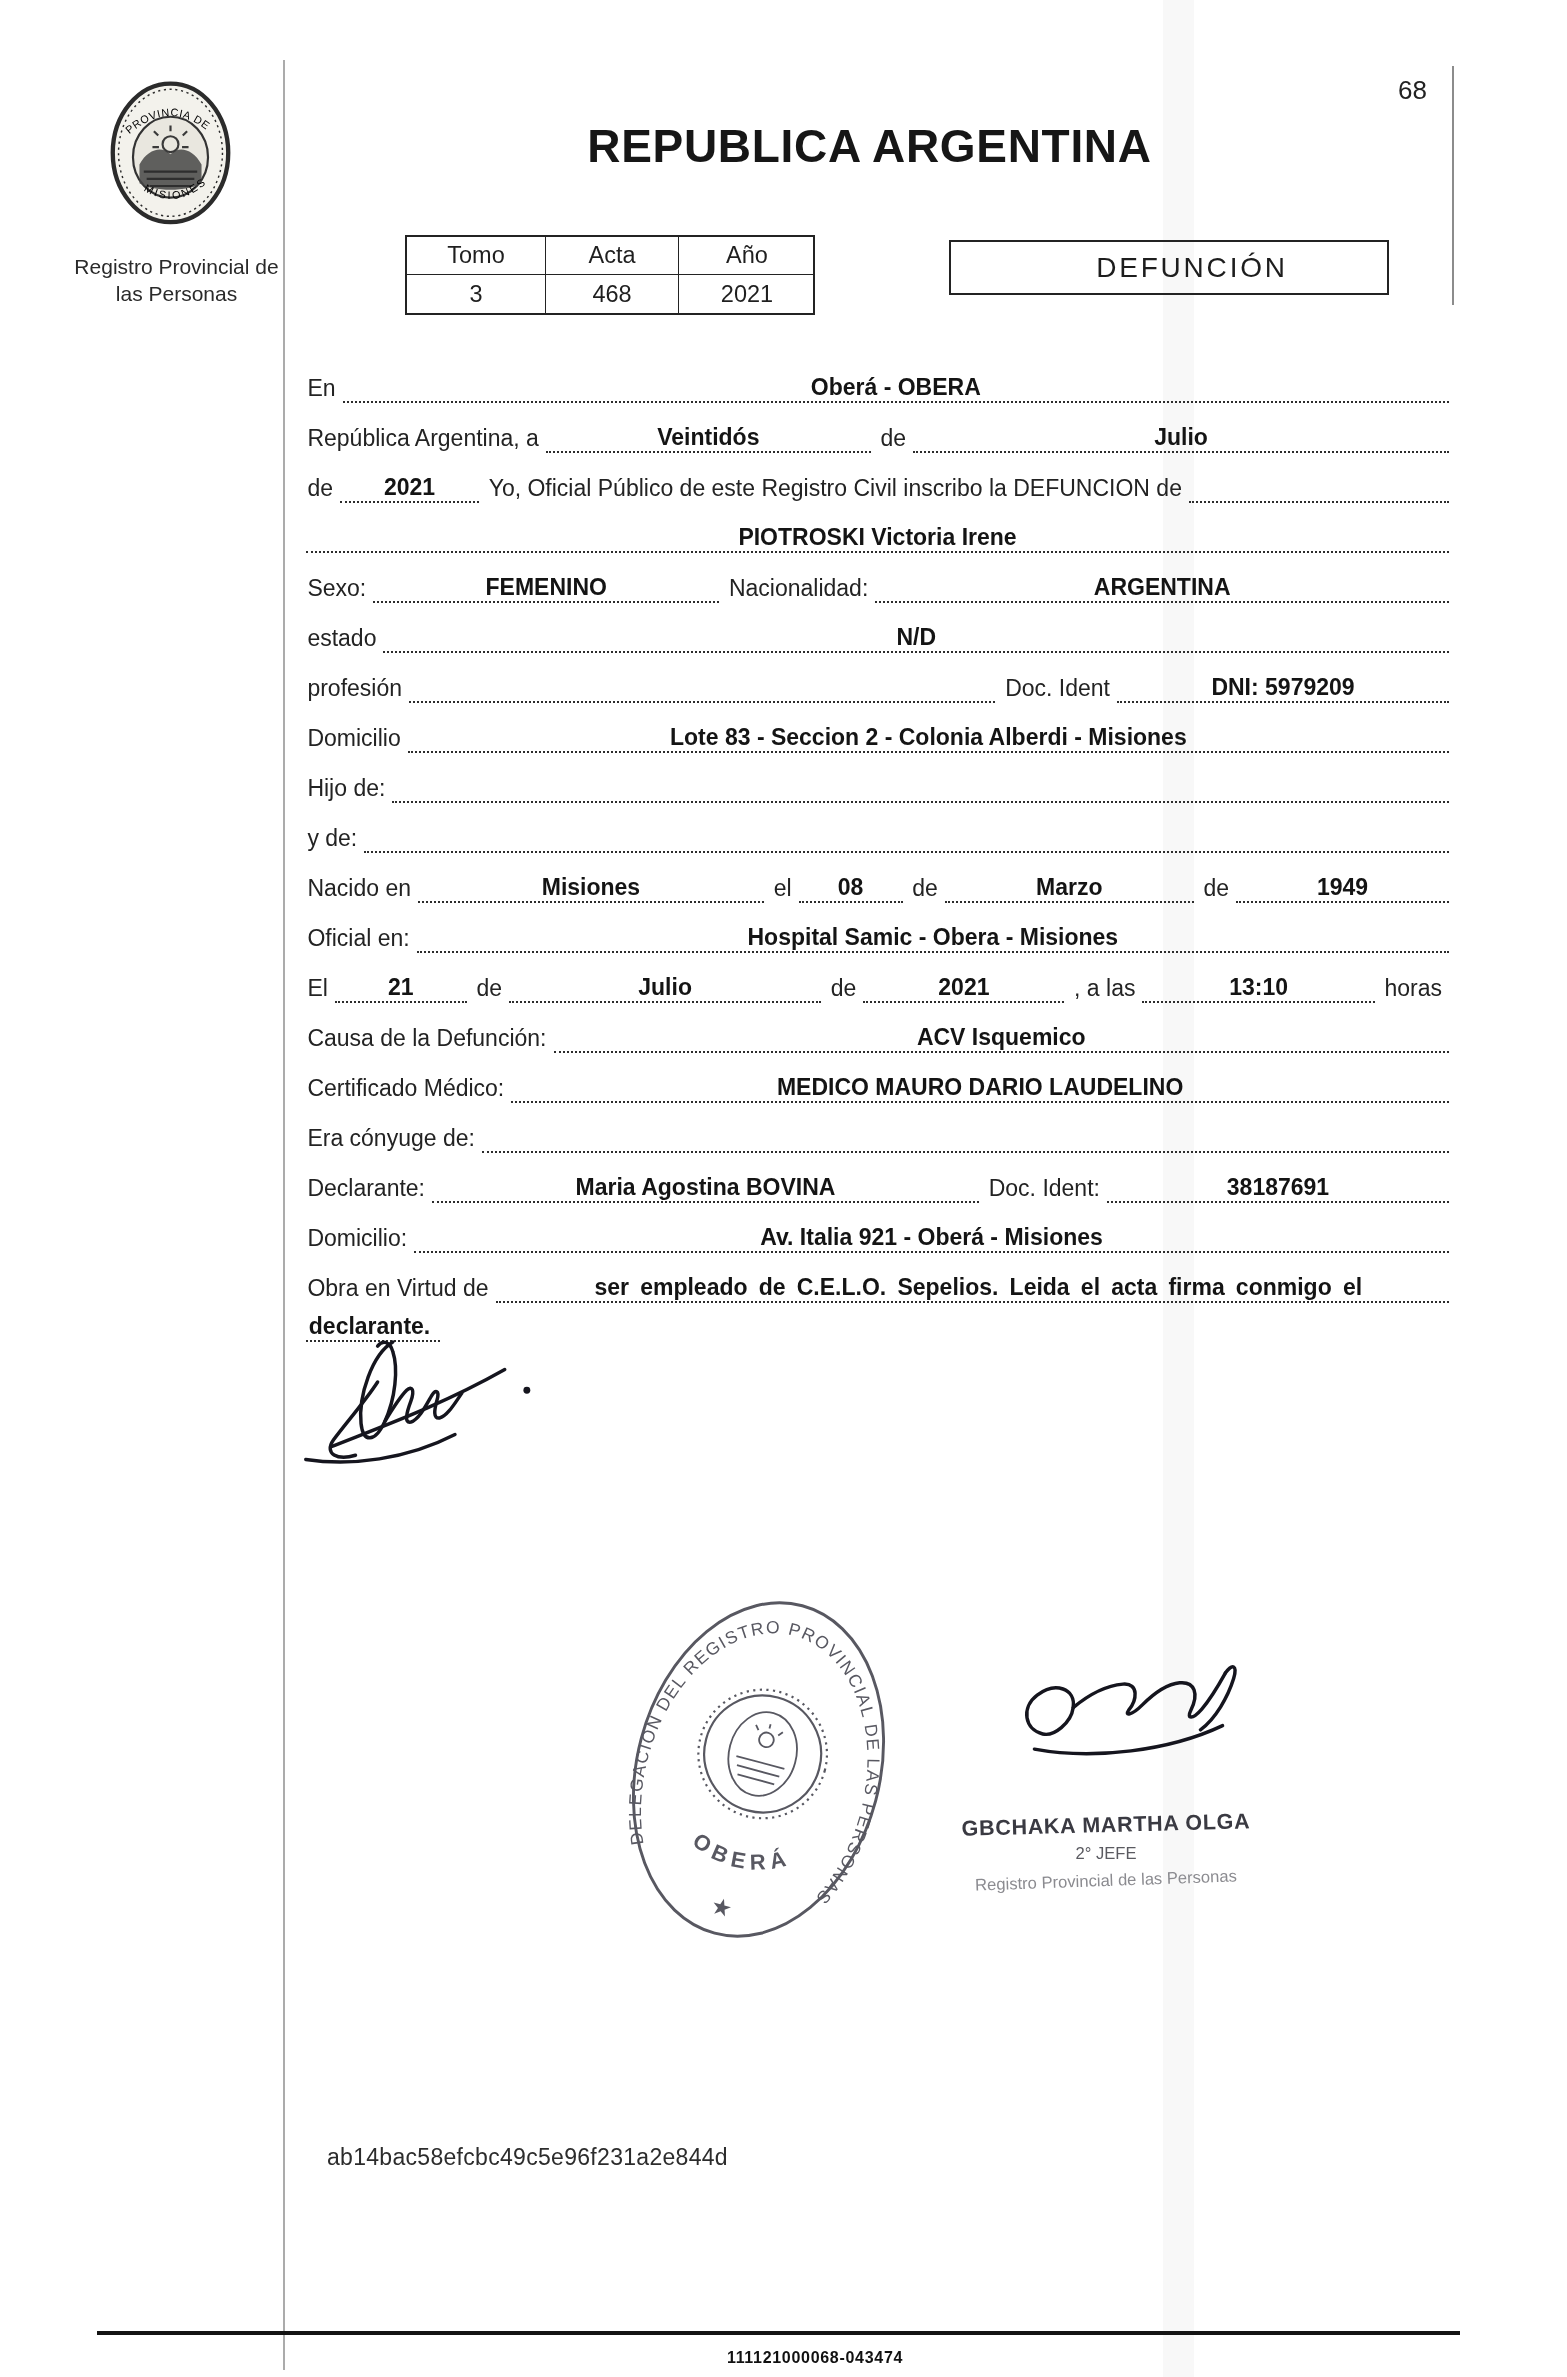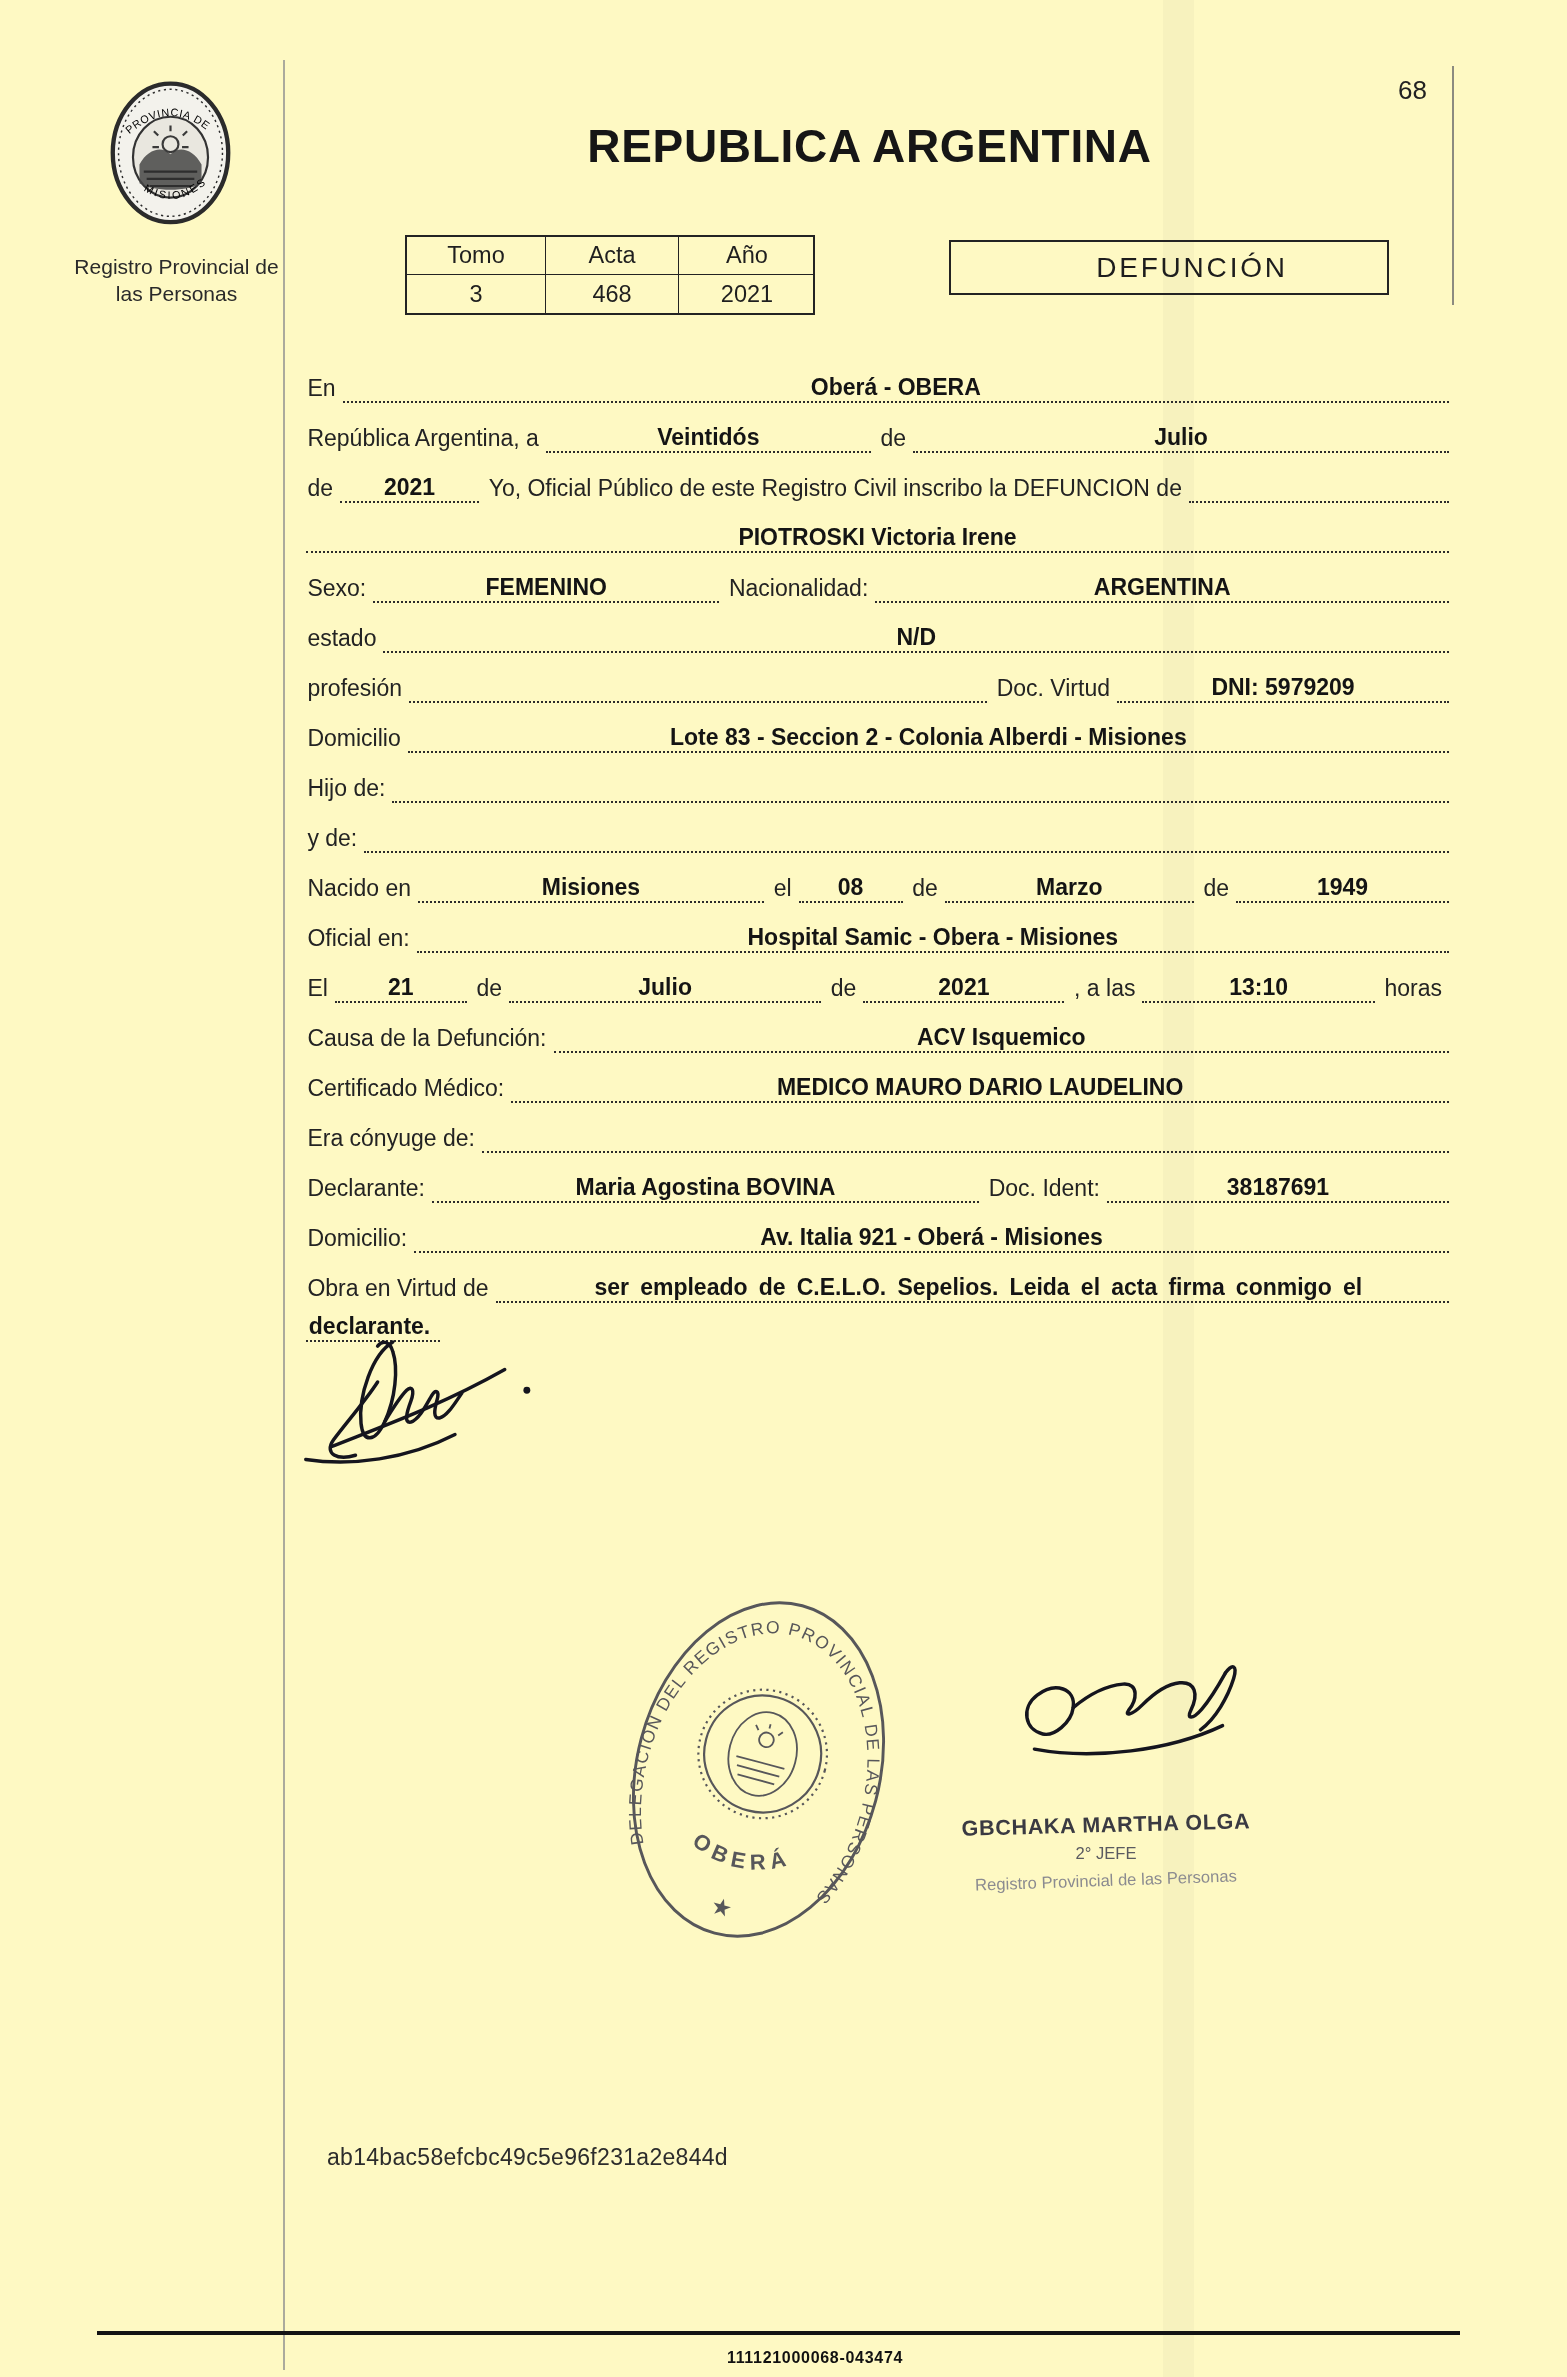--- a/index.html
+++ b/index.html
@@ -1,18 +1,18 @@
 <!DOCTYPE html>
 <html style="font-size:11px"><head>
 <meta charset="utf-8">
 <style>
   * { margin:0; padding:0; box-sizing:border-box; }
   html,body { background:#d9d9d9; }
   .page{
-    position:relative; width:1568px; height:2377px; background:#fef9c3;
+    position:relative; width:1568px; height:2377px; background:#ffffff;
     font-family:"Liberation Sans","DejaVu Sans",sans-serif; color:#1c1c1c; overflow:hidden;
   }
   .scan-streak{ position:absolute; top:0; width:30.5px; height:100%; background:rgba(60,60,60,0.035); }
   .vline-left{ position:absolute; left:283px; top:60px; width:2.1px; height:2310px; background:#8f8f8f; opacity:.75; }
   .vline-right{ position:absolute; left:1452px; top:66px; width:2.1px; height:239px; background:#6f6f6f; opacity:.8; }
   .page-number{ position:absolute; left:1398px; top:75px; font-size:26px; color:#222; }
   .title{ position:absolute; left:305px; top:119px; width:1129px; text-align:center;
           font-size:46px; font-weight:700; letter-spacing:0.7px; color:#161616; }
 
   .seal-logo{ position:absolute; left:101px; top:72px; }
@@ -138,21 +138,21 @@
     </div>
 
     <div class="row">
       <span class="lbl">estado</span>
       <span class="seg grow"><span class="val">N/D</span></span>
     </div>
 
     <div class="row">
       <span class="lbl">profesión</span>
       <span class="seg grow"></span>
-      <span class="lbl mid">Doc. Virtud</span>
+      <span class="lbl mid">Doc. Ident</span>
       <span class="seg" style="width:332px"><span class="val">DNI: 5979209</span></span>
     </div>
 
     <div class="row">
       <span class="lbl">Domicilio</span>
       <span class="seg grow"><span class="val">Lote 83 - Seccion 2 - Colonia Alberdi - Misiones</span></span>
     </div>
 
     <div class="row">
       <span class="lbl">Hijo de:</span>

